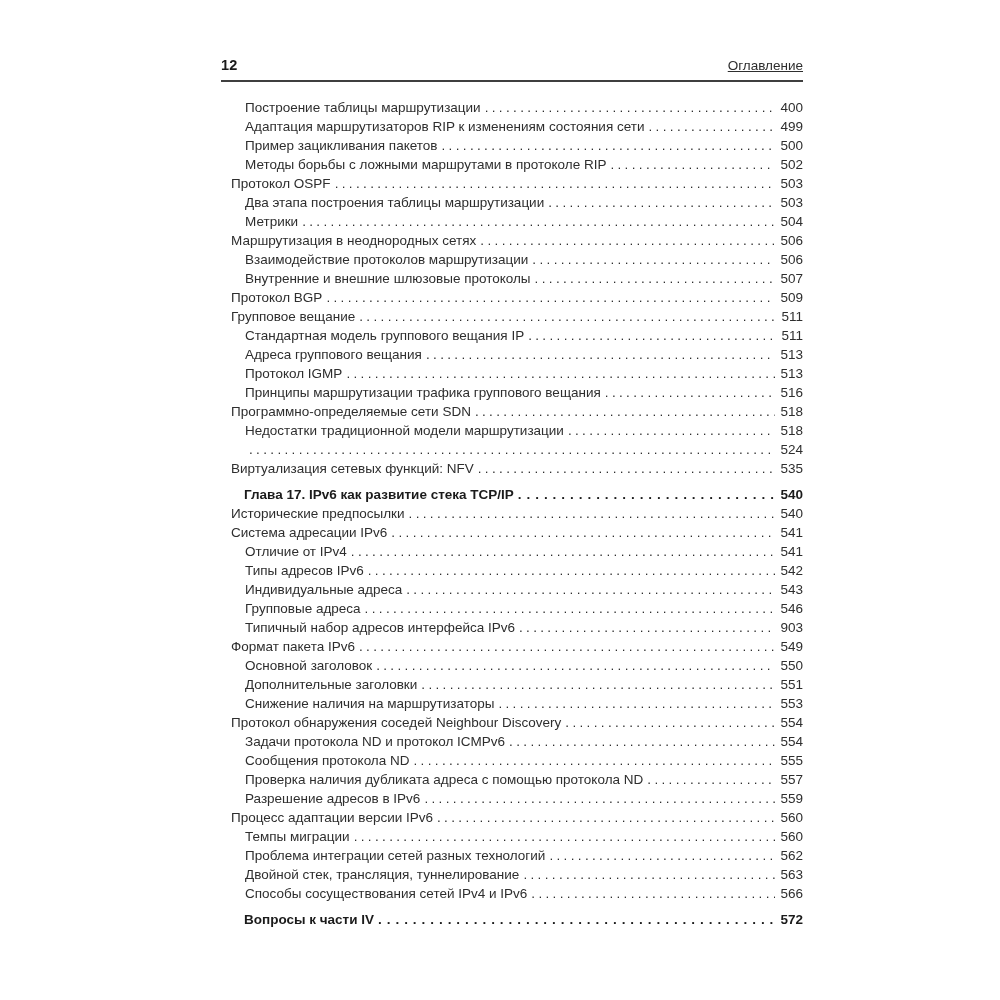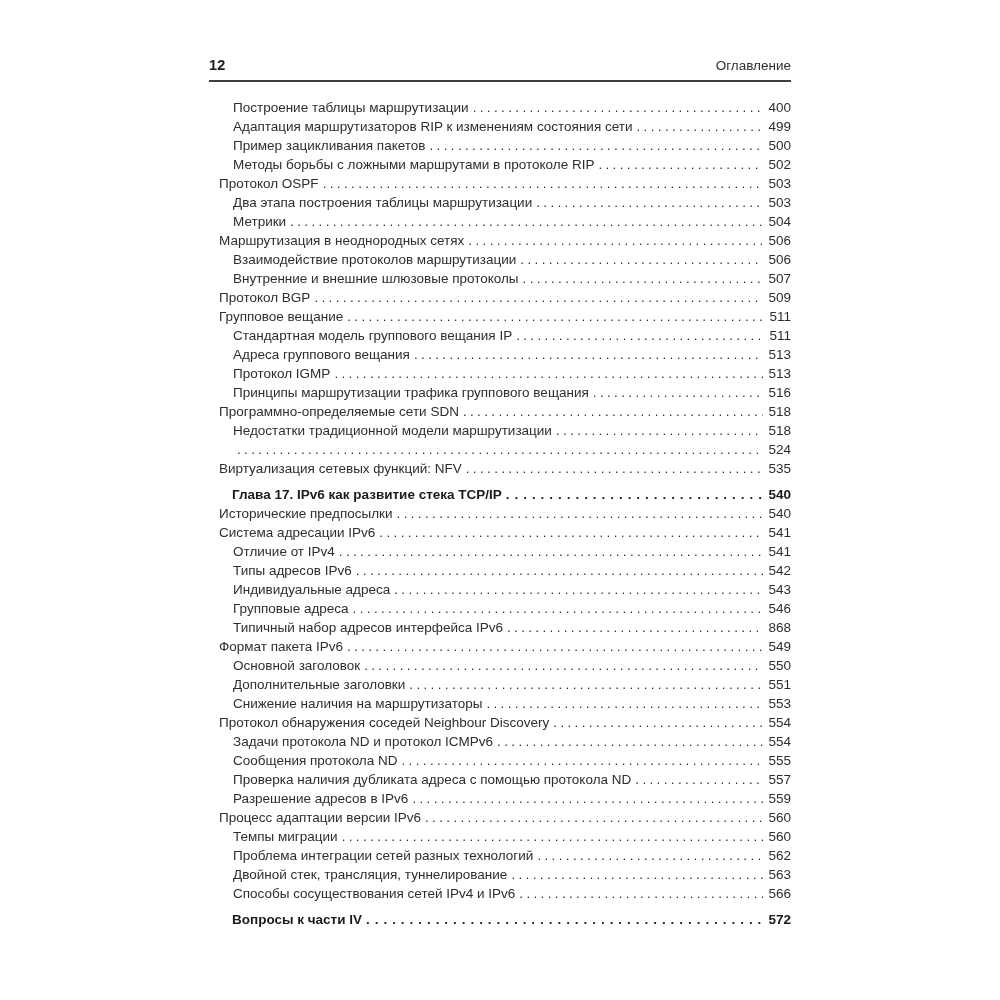--- a/index.html
+++ b/index.html
@@ -12,39 +12,40 @@
   body{
     width:1000px;height:1000px;
     background:var(--bg);
     font-family:"Liberation Sans","DejaVu Sans",sans-serif;
     color:var(--text);
     position:relative;
     overflow:hidden;
   }
   .content{
     position:absolute;
-    left:209px;top:57px;
+    left:221px;top:57px;
     width:582px;
   }
   .page-header{
     display:flex;
     justify-content:space-between;
     align-items:baseline;
     line-height:17px;
     padding-bottom:6px;
     border-bottom:2px solid var(--rule);
   }
   .page-header .pagenum{
     font-weight:bold;
     font-size:14.5px;
     letter-spacing:.3px;
     color:var(--bold-text);
   }
   .page-header .running-title{
     font-size:13.5px;
+    text-decoration:underline;
   }
   .toc{
     margin-top:16px;
   }
   .row{
     display:flex;
     align-items:baseline;
     height:19px;
     line-height:19px;
     font-size:13.5px;
@@ -241,21 +242,21 @@
 
   <div class="row level-2">
     <span class="title">Групповые адреса</span>
     <span class="dots" aria-hidden="true">. . . . . . . . . . . . . . . . . . . . . . . . . . . . . . . . . . . . . . . . . . . . . . . . . . . . . . . . . . . . . . . . . . . . . . . . . . . . . . . . . . . . . . . . . . . . . . . . . . . . . . . . . . . . . . . . . . . . . . . . . . . . . . . . . . . . . . . . . . . . </span>
     <span class="pg">546</span>
   </div>
 
   <div class="row level-2">
     <span class="title">Типичный набор адресов интерфейса IPv6</span>
     <span class="dots" aria-hidden="true">. . . . . . . . . . . . . . . . . . . . . . . . . . . . . . . . . . . . . . . . . . . . . . . . . . . . . . . . . . . . . . . . . . . . . . . . . . . . . . . . . . . . . . . . . . . . . . . . . . . . . . . . . . . . . . . . . . . . . . . . . . . . . . . . . . . . . . . . . . . . </span>
-    <span class="pg">868</span>
+    <span class="pg">903</span>
   </div>
 
   <div class="row level-1">
     <span class="title">Формат пакета IPv6</span>
     <span class="dots" aria-hidden="true">. . . . . . . . . . . . . . . . . . . . . . . . . . . . . . . . . . . . . . . . . . . . . . . . . . . . . . . . . . . . . . . . . . . . . . . . . . . . . . . . . . . . . . . . . . . . . . . . . . . . . . . . . . . . . . . . . . . . . . . . . . . . . . . . . . . . . . . . . . . . </span>
     <span class="pg">549</span>
   </div>
 
   <div class="row level-2">
     <span class="title">Основной заголовок</span>

